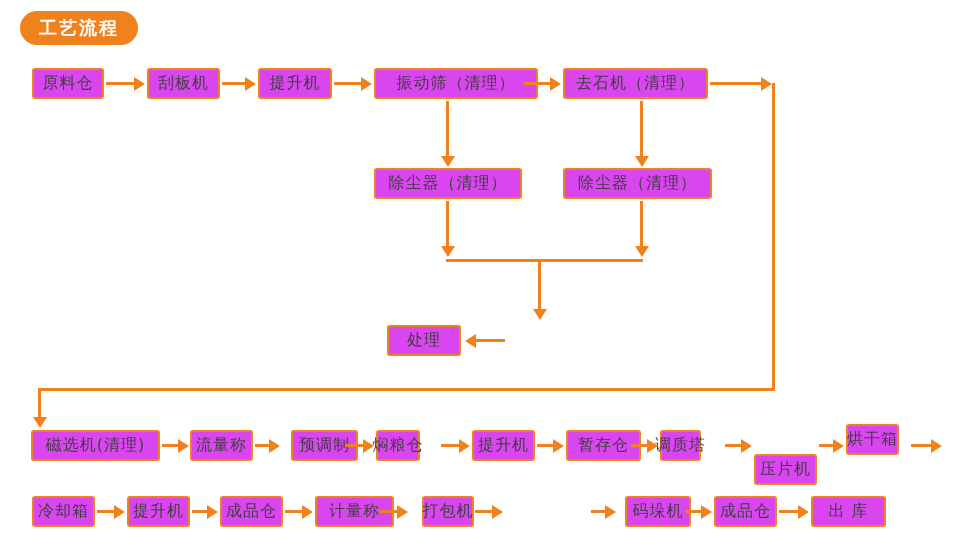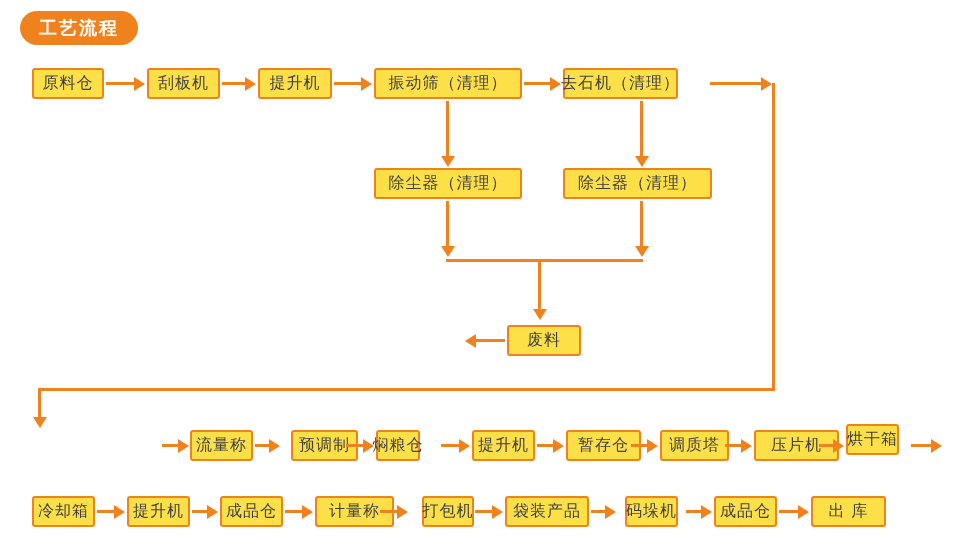--- a/index.html
+++ b/index.html
@@ -9,21 +9,21 @@
     position:relative; width:957px; height:555px; background:#fff; overflow:hidden;
     font-family:"DejaVu Sans","Liberation Sans",sans-serif;
   }
   .badge {
     position:absolute; left:20px; top:11px; width:118px; height:34px;
     background:var(--accent); color:#fff; border-radius:17px;
     display:flex; align-items:center; justify-content:center;
     font-size:18px; font-weight:bold; letter-spacing:2px;
   }
   .node {
-    position:absolute; height:31px; background:#fde047;
+    position:absolute; height:31px; background:#d946ef;
     border:2px solid var(--accent); border-radius:3px;
     display:flex; align-items:center; justify-content:center;
     font-size:16px; color:var(--txt); letter-spacing:1px; white-space:nowrap;text-align:right;
   }
   .ln { position:absolute; background:var(--accent); }
   .lh { height:3px; }
   .lv { width:3px; }
   .ah::after { content:""; position:absolute; left:100%; top:50%; margin-top:-7px;
     border-left:11px solid var(--accent); border-top:7px solid transparent; border-bottom:7px solid transparent; }
   .al::after { content:""; position:absolute; right:100%; top:50%; margin-top:-7px;
@@ -34,22 +34,22 @@
 </head>
 <body>
 
 <div class="stage">
 
   <div class="badge">工艺流程</div>
 
   <div class="node" style="left:32px;top:68px;width:72px">原料仓</div>
   <div class="node" style="left:147px;top:68px;width:73px">刮板机</div>
   <div class="node" style="left:258px;top:68px;width:74px">提升机</div>
-  <div class="node" style="left:374px;top:68px;width:148px">振动筛（清理）</div>
-  <div class="node" style="left:563px;top:68px;width:115px">去石机（清理）</div>
+  <div class="node" style="left:374px;top:68px;width:164px">振动筛（清理）</div>
+  <div class="node" style="left:563px;top:68px;width:145px">去石机（清理）</div>
 
   <div class="ln lh ah" style="left:106px;top:82px;width:28px"></div>
   <div class="ln lh ah" style="left:222px;top:82px;width:23px"></div>
   <div class="ln lh ah" style="left:334px;top:82px;width:27px"></div>
   <div class="ln lh ah" style="left:524px;top:82px;width:26px"></div>
   <div class="ln lh ah" style="left:710px;top:82px;width:51px"></div>
 
   <div class="ln lv" style="left:772px;top:83px;height:307px"></div>
   <div class="ln lh" style="left:38px;top:388px;width:737px"></div>
   <div class="ln lv ad" style="left:38px;top:391px;height:26px"></div>
@@ -58,49 +58,49 @@
   <div class="ln lv ad" style="left:640px;top:101px;height:55px"></div>
 
   <div class="node" style="left:374px;top:168px;width:148px">除尘器（清理）</div>
   <div class="node" style="left:563px;top:168px;width:149px">除尘器（清理）</div>
 
   <div class="ln lv ad" style="left:446px;top:201px;height:45px"></div>
   <div class="ln lv ad" style="left:640px;top:201px;height:45px"></div>
   <div class="ln lh" style="left:446px;top:259px;width:197px"></div>
   <div class="ln lv ad" style="left:538px;top:262px;height:47px"></div>
 
-  <div class="node" style="left:507px;top:325px;width:74px">废料</div>
+  <div class="node" style="left:387px;top:325px;width:74px">处理</div>
   <div class="ln lh al" style="left:476px;top:339px;width:29px"></div>
 
+  <div class="node" style="left:31px;top:430px;width:129px">磁选机(清理)</div>
   <div class="node" style="left:190px;top:430px;width:63px">流量称</div>
   <div class="node" style="left:291px;top:430px;width:67px">预调制</div>
   <div class="node" style="left:376px;top:430px;width:44px">焖粮仓</div>
   <div class="node" style="left:472px;top:430px;width:63px">提升机</div>
   <div class="node" style="left:566px;top:430px;width:75px">暂存仓</div>
-  <div class="node" style="left:660px;top:430px;width:69px">调质塔</div>
-  <div class="node" style="left:754px;top:430px;width:85px">压片机</div>
+  <div class="node" style="left:660px;top:430px;width:41px">调质塔</div>
+  <div class="node" style="left:754px;top:454px;width:63px">压片机</div>
   <div class="node" style="left:846px;top:424px;width:53px">烘干箱</div>
 
   <div class="ln lh ah" style="left:162px;top:444px;width:16px"></div>
   <div class="ln lh ah" style="left:255px;top:444px;width:14px"></div>
   <div class="ln lh ah" style="left:346px;top:444px;width:17px"></div>
   <div class="ln lh ah" style="left:441px;top:444px;width:18px"></div>
   <div class="ln lh ah" style="left:537px;top:444px;width:16px"></div>
   <div class="ln lh ah" style="left:631px;top:444px;width:16px"></div>
   <div class="ln lh ah" style="left:725px;top:444px;width:16px"></div>
   <div class="ln lh ah" style="left:819px;top:444px;width:14px"></div>
   <div class="ln lh ah" style="left:911px;top:444px;width:20px"></div>
 
   <div class="node" style="left:32px;top:496px;width:63px">冷却箱</div>
   <div class="node" style="left:127px;top:496px;width:63px">提升机</div>
   <div class="node" style="left:220px;top:496px;width:63px">成品仓</div>
   <div class="node" style="left:315px;top:496px;width:79px">计量称</div>
   <div class="node" style="left:422px;top:496px;width:52px">打包机</div>
-  <div class="node" style="left:505px;top:496px;width:84px">袋装产品</div>
-  <div class="node" style="left:625px;top:496px;width:53px">码垛机</div>
+  <div class="node" style="left:625px;top:496px;width:66px">码垛机</div>
   <div class="node" style="left:714px;top:496px;width:63px">成品仓</div>
   <div class="node" style="left:811px;top:496px;width:75px">出 库</div>
 
   <div class="ln lh ah" style="left:97px;top:510px;width:17px"></div>
   <div class="ln lh ah" style="left:192px;top:510px;width:15px"></div>
   <div class="ln lh ah" style="left:285px;top:510px;width:17px"></div>
   <div class="ln lh ah" style="left:380px;top:510px;width:17px"></div>
   <div class="ln lh ah" style="left:475px;top:510px;width:17px"></div>
   <div class="ln lh ah" style="left:591px;top:510px;width:14px"></div>
   <div class="ln lh ah" style="left:686px;top:510px;width:15px"></div>

